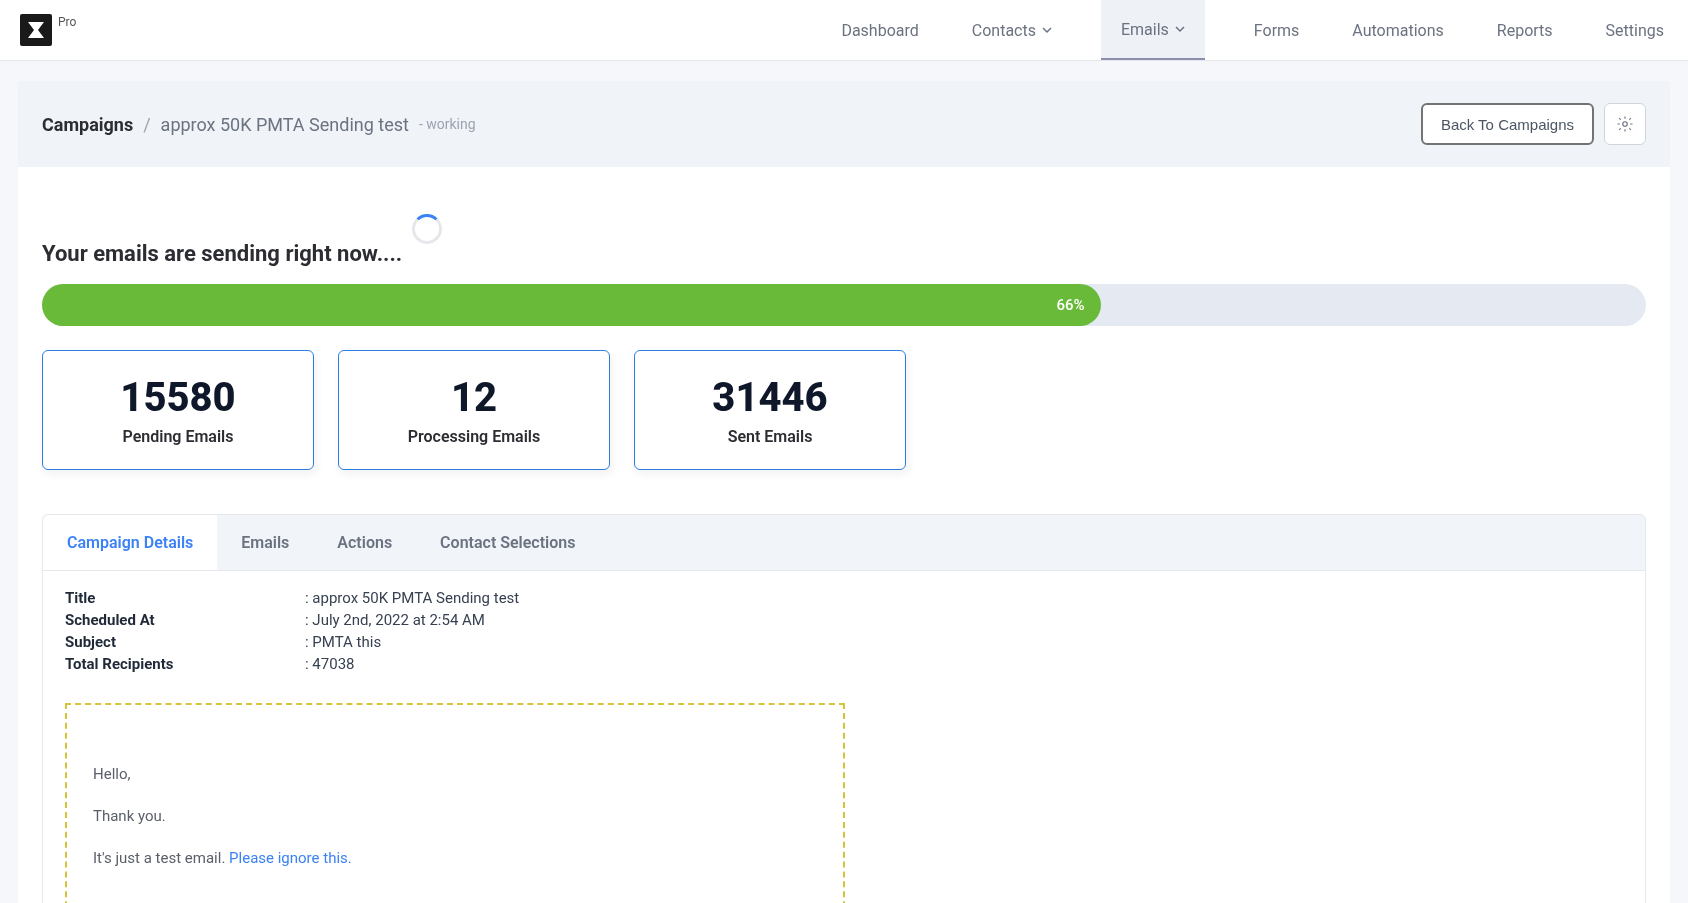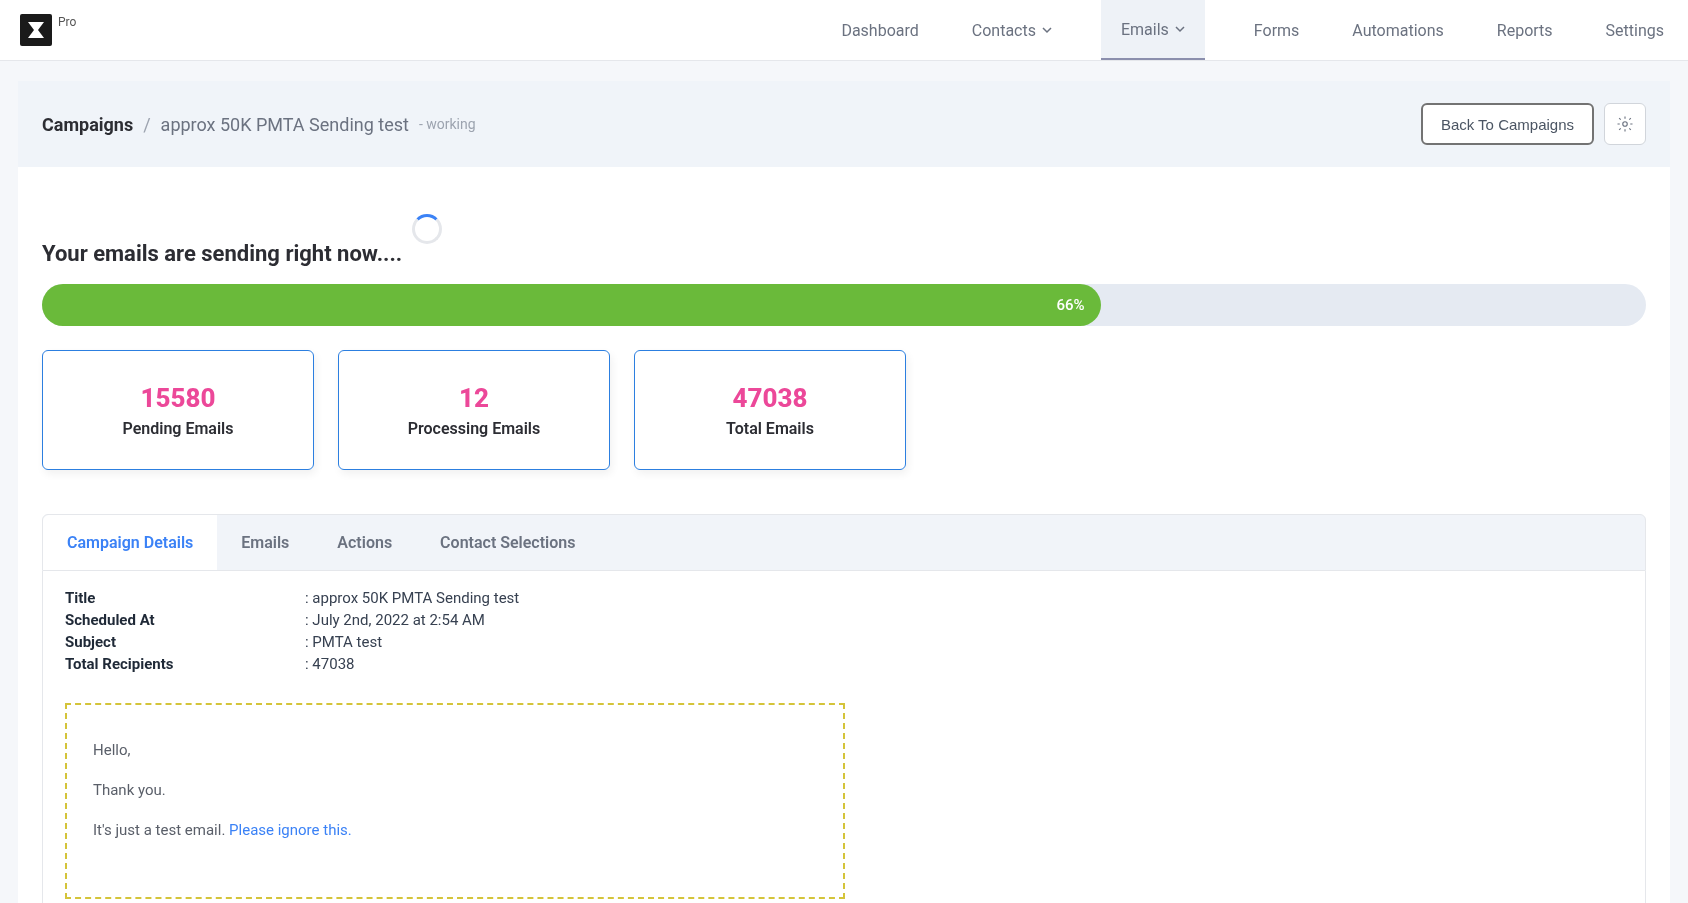--- a/index.html
+++ b/index.html
@@ -92,21 +92,21 @@
   padding-right: 16px; color: #fff; font-size: 15px; font-weight: 500;
 }
 
 .stats-row { display: flex; gap: 24px; margin-bottom: 44px; }
 .stat-card {
   width: 272px; height: 120px; border: 1px solid #2c7fe0;
   border-radius: 6px; display: flex; flex-direction: column;
   align-items: center; justify-content: center;
   box-shadow: 2px 4px 8px rgba(0,0,0,0.06);
 }
-.stat-value { font-size: 26px; font-weight: 800; color: #ec4899; }
+.stat-value { font-size: 40px; font-weight: 800; color: #0f172a; }
 .stat-label { font-size: 16px; font-weight: 600; color: #2c2d33; margin-top: 6px; }
 
 .tabs {
   display: flex; border: 1px solid #e5e7eb; border-radius: 6px 6px 0 0;
   background: #f1f4f9;
 }
 .tab {
   padding: 18px 24px; font-size: 16px; font-weight: 600;
   color: #6b7280; cursor: pointer;
 }
@@ -119,21 +119,21 @@
 .detail-row { display: flex; font-size: 15px; margin-bottom: 4px; }
 .detail-label { width: 240px; font-weight: 700; color: #1f2937; }
 .detail-value { color: #374151; }
 
 .email-preview {
   margin-top: 30px;
   width: 780px;
   border: 2px dashed #d4c43a;
   padding: 36px 26px;
 }
-.email-preview p { color: #5a5f69; font-size: 15px; margin-bottom: 22px; }
+.email-preview p { color: #5a5f69; font-size: 15px; margin-bottom: 22px; margin-top: 24px; }
 .email-preview a { color: #3b82f6; text-decoration: none; }
 </style>
 </head>
 <body>
 
 <div class="topbar">
   <div class="logo-wrap">
     <div class="logo-box">
       <svg viewBox="0 0 24 24">
           <path d="M4 4 L20 4 L14 12 L20 20 L4 20 L10 12 Z" fill="#fff"></path>
@@ -210,22 +210,22 @@
       <div class="stats-row">
         <div class="stat-card">
           <div class="stat-value">15580</div>
           <div class="stat-label">Pending Emails</div>
         </div>
         <div class="stat-card">
           <div class="stat-value">12</div>
           <div class="stat-label">Processing Emails</div>
         </div>
         <div class="stat-card">
-          <div class="stat-value">47038</div>
-          <div class="stat-label">Total Emails</div>
+          <div class="stat-value">31446</div>
+          <div class="stat-label">Sent Emails</div>
         </div>
       </div>
 
       <div class="tabs">
         <div class="tab active">Campaign Details</div>
         <div class="tab">Emails</div>
         <div class="tab">Actions</div>
         <div class="tab">Contact Selections</div>
       </div>
 
@@ -233,21 +233,21 @@
         <div class="detail-row">
           <div class="detail-label">Title</div>
           <div class="detail-value">: approx 50K PMTA Sending test</div>
         </div>
         <div class="detail-row">
           <div class="detail-label">Scheduled At</div>
           <div class="detail-value">: July 2nd, 2022 at 2:54 AM</div>
         </div>
         <div class="detail-row">
           <div class="detail-label">Subject</div>
-          <div class="detail-value">: PMTA test</div>
+          <div class="detail-value">: PMTA this</div>
         </div>
         <div class="detail-row">
           <div class="detail-label">Total Recipients</div>
           <div class="detail-value">: 47038</div>
         </div>
 
         <div class="email-preview">
           <p>Hello,</p>
           <p>Thank you.</p>
           <p>

